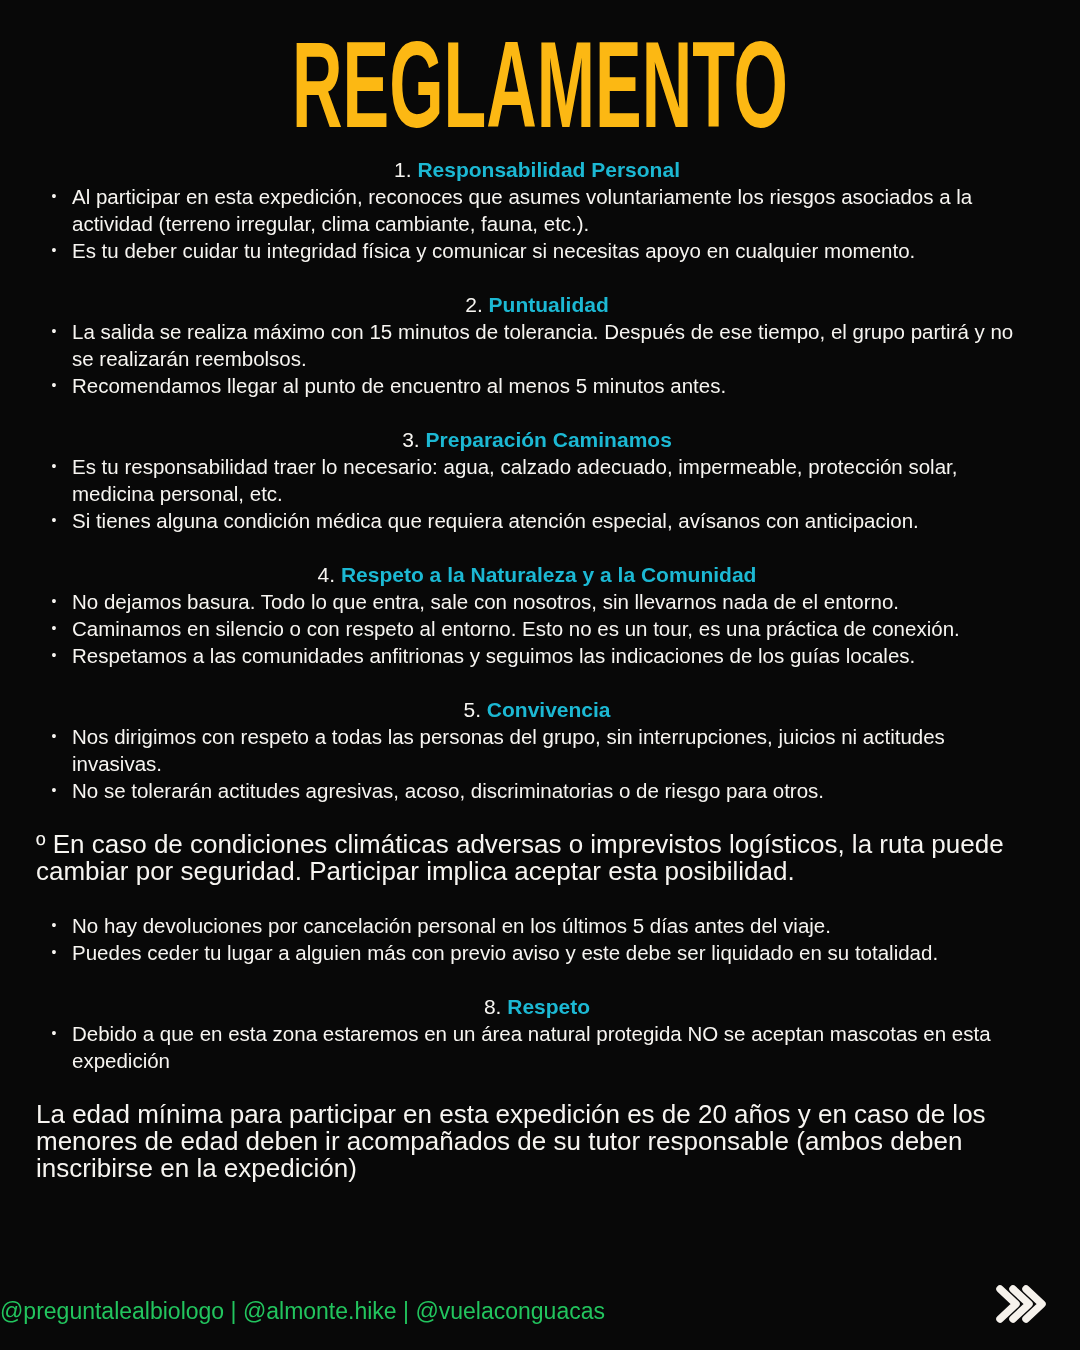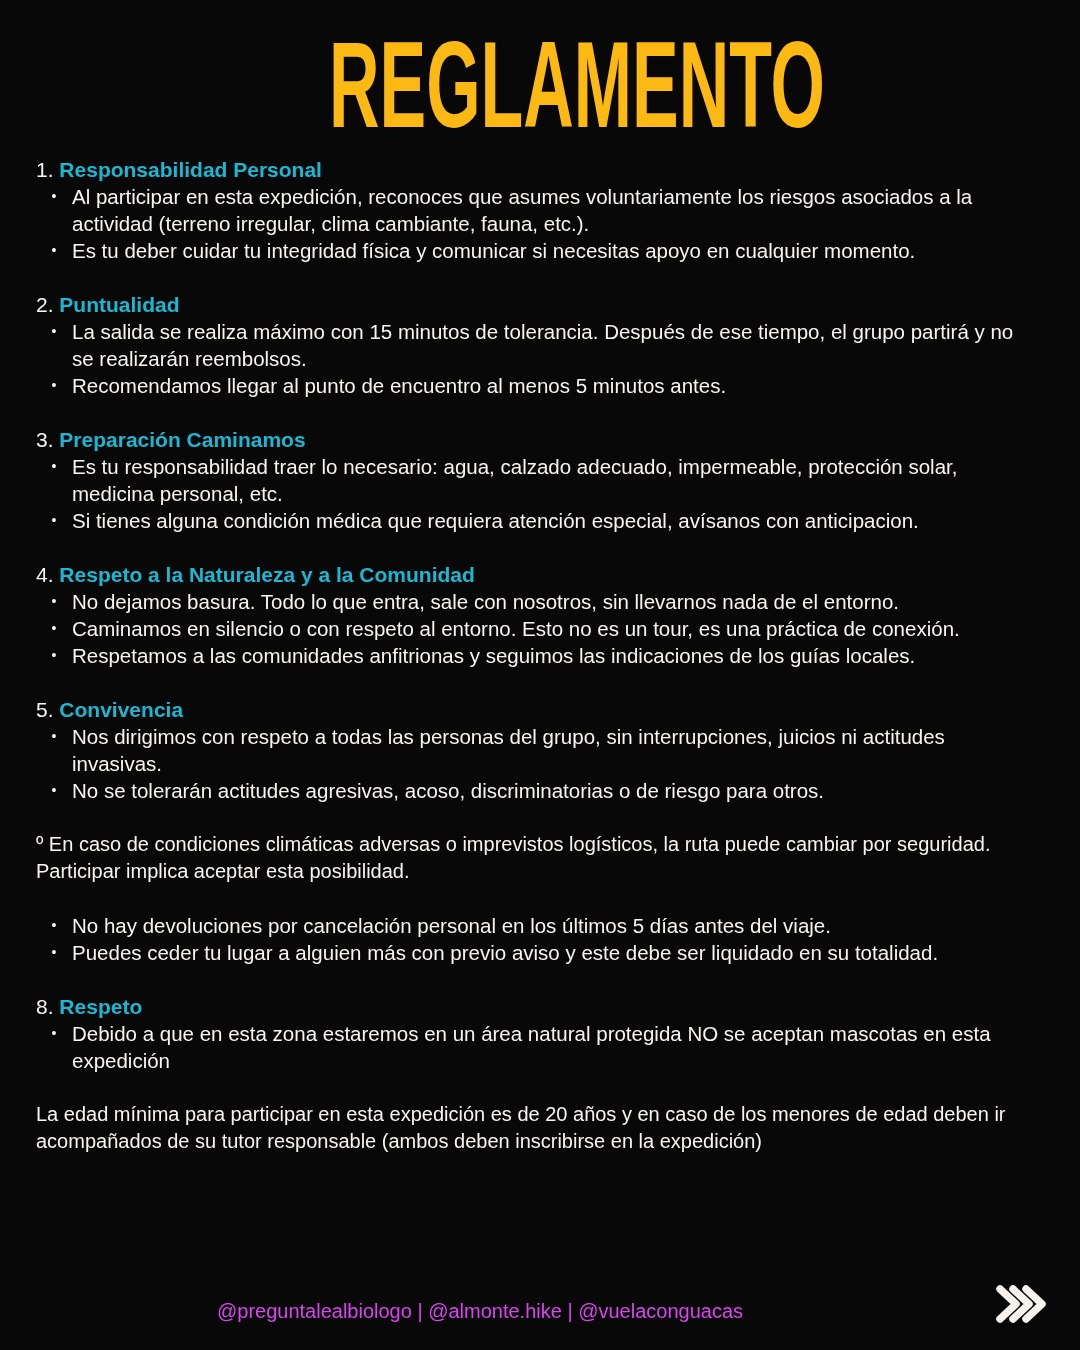--- a/index.html
+++ b/index.html
@@ -5,43 +5,43 @@
   html,body { margin:0; padding:0; }
   body {
     width:1080px; height:1350px;
     background:#080808;
     font-family:"Liberation Sans", sans-serif;
     color:#f7f5f1;
     position:relative;
     overflow:hidden;
   }
   .page { position:absolute; inset:0; }
-  .title-wrap { text-align:right; padding-top:14px; height:128px;padding-left:37px; }
+  .title-wrap { text-align:right; padding-top:14px; height:128px; }
   .title-wrap svg { display:block; margin:0 auto; }
   .title-text {
     fill:#fcb813;
     font-family:"Liberation Sans", sans-serif;
     font-weight:bold;
   }
   .content { padding:14px 42px 0 36px; }
   .section { margin-bottom:27px; }
-  .sec-head { font-size:21px; line-height:27px; }
+  .sec-head { font-size:21px; line-height:27px;text-align:center; }
   .sec-num { color:#f7f5f1; font-weight:400; }
   .sec-num.accent { color:#1cb8d3; font-weight:700; }
   .sec-title { color:#1cb8d3; font-weight:700; }
   ul.bullets { margin:0; padding:0 0 0 10px; list-style:none; }
   li.bullet { display:flex; font-size:20.5px; line-height:27px; }
   .dot { width:16px; margin-right:10px; text-align:center; font-size:14px; line-height:27px; flex-shrink:0; }
   .btext { flex:1; }
-  .para { font-size:20px; line-height:27px; }
+  .para { font-size:26px; line-height:27px; }
   .footer {
     position:absolute; left:0; right:0; bottom:24px;
-    text-align:center; font-size:20px; line-height:30px;
+    font-size:23px; line-height:30px;
     padding-right:120px;
-    color:#d946ef;
+    color:#22c55e;
   }
   .chevrons { position:absolute; right:30px; bottom:26px; width:54px; height:40px; }
 </style>
 </head>
 <body>
 
 <div class="page">
 
   <div class="title-wrap">
     <svg width="1080" height="122" viewBox="0 0 1080 122">

